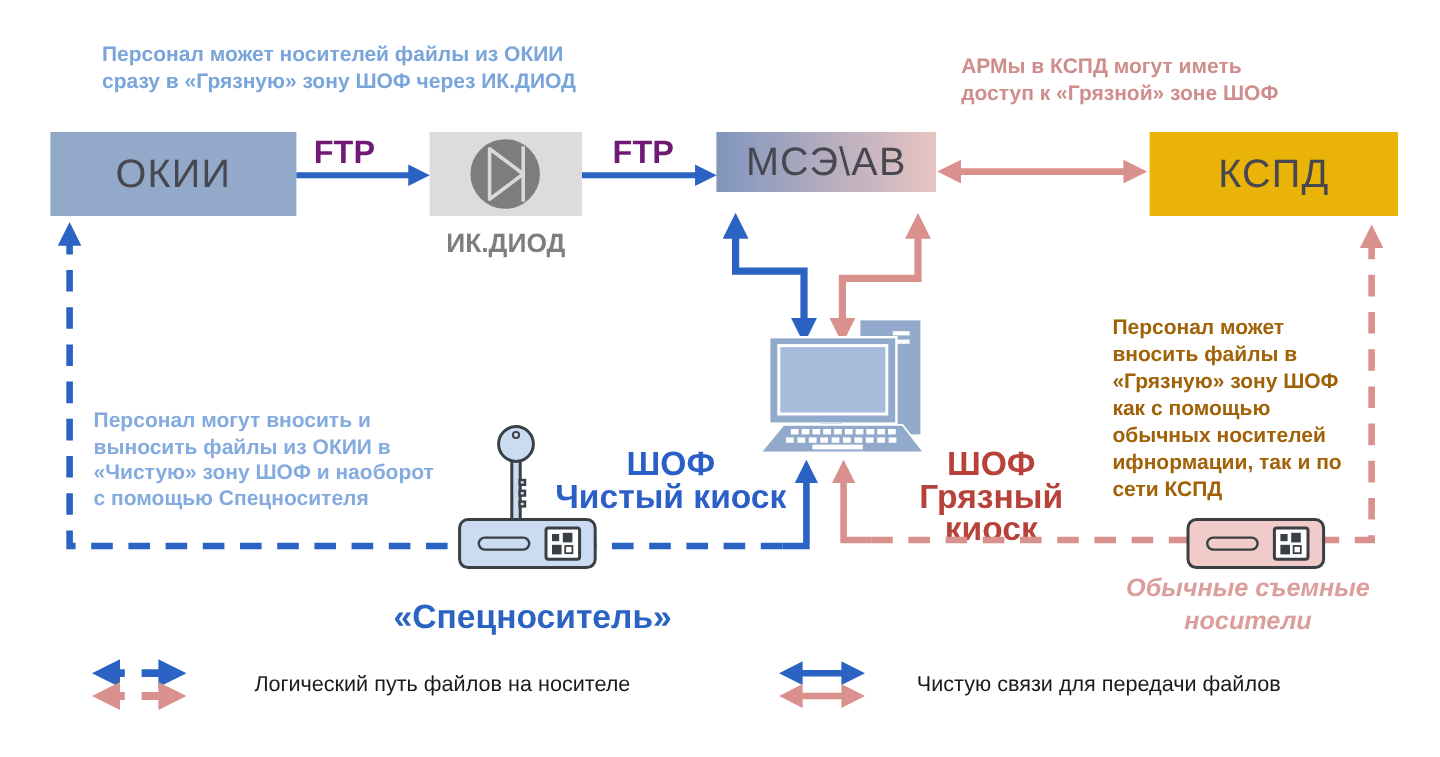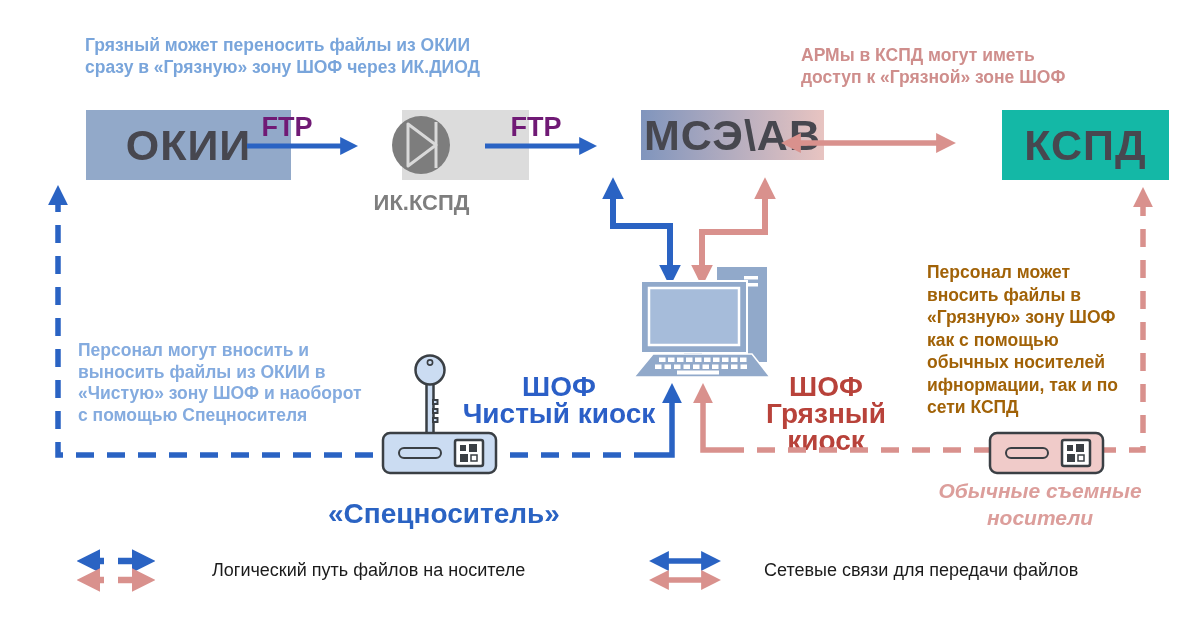--- a/index.html
+++ b/index.html
@@ -3,26 +3,26 @@
 <meta charset="utf-8">
 <style>
   html,body{margin:0;padding:0;background:#ffffff;}
   .stage{
     position:relative;width:1200px;height:631px;background:#ffffff;overflow:hidden;
     font-family:"Liberation Sans","DejaVu Sans",sans-serif;
   }
   .stage *{box-sizing:border-box;}
   .box{
     position:absolute;display:flex;align-items:center;justify-content:center;
-    font-weight:bold;font-size:43px;color:#47474f;letter-spacing:1px;margin-left:44px;
+    font-weight:normal;font-size:33px;color:#47474f;letter-spacing:1px;
   }
   .box-okii{left:42px;top:110px;width:205px;height:70px;background:#92a9c9;}
   .box-diode{left:358px;top:110px;width:127px;height:70px;background:#dcdcdc;}
   .box-mse{left:597px;top:110px;width:183px;height:50px;background:linear-gradient(90deg,#8095bd,#e8c4c1);}
-  .box-kspd{left:958px;top:110px;width:167px;height:70px;background:#14b8a6;}
+  .box-kspd{left:958px;top:110px;width:207px;height:70px;background:#eab308;}
   .diode-label{position:absolute;left:358px;top:190px;width:127px;text-align:center;
     font-weight:bold;font-size:22px;color:#7e7e7e;}
   .ftp{position:absolute;width:60px;text-align:center;font-weight:bold;font-size:27px;color:#701a75;top:112px;}
   .ftp1{left:257px;} .ftp2{left:506px;}
   .ann{position:absolute;font-weight:bold;white-space:pre-line;font-size:17.5px;}
   .ann-top-left{left:85px;top:34px;line-height:22px;color:#79a5db;}
   .ann-top-right{left:801px;top:44px;line-height:22px;color:#cf8e8c;}
   .ann-left{left:78px;top:340px;line-height:21.5px;color:#84abdf;}
   .ann-right{left:927px;top:261px;line-height:22.5px;color:#a16207;}
   .kiosk{position:absolute;width:200px;text-align:center;white-space:pre-line;
@@ -36,28 +36,28 @@
   .legend-text-1{left:212px;} .legend-text-2{left:764px;}
   svg.overlay{position:absolute;left:0;top:0;width:1200px;height:631px;pointer-events:none;}
 </style>
 </head>
 <body>
 
 <div class="stage">
 
   <div class="box box-okii">ОКИИ</div>
   <div class="box box-diode"></div>
-  <div class="diode-label">ИК.КСПД</div>
+  <div class="diode-label">ИК.ДИОД</div>
   <div class="box box-mse">МСЭ\АВ</div>
   <div class="box box-kspd">КСПД</div>
 
   <div class="ftp ftp1">FTP</div>
   <div class="ftp ftp2">FTP</div>
 
-  <div class="ann ann-top-left">Грязный может переносить файлы из ОКИИ
+  <div class="ann ann-top-left">Персонал может носителей файлы из ОКИИ
 сразу в «Грязную» зону ШОФ  через ИК.ДИОД</div>
   <div class="ann ann-top-right">АРМы в КСПД могут иметь
 доступ к «Грязной» зоне ШОФ</div>
   <div class="ann ann-left">Персонал могут вносить и
 выносить файлы из ОКИИ в
 «Чистую» зону ШОФ и наоборот
 с помощью Спецносителя</div>
   <div class="ann ann-right">Персонал может
 вносить файлы в
 «Грязную» зону ШОФ
@@ -69,21 +69,21 @@
   <div class="kiosk kiosk-clean">ШОФ
 Чистый киоск</div>
   <div class="kiosk kiosk-dirty">ШОФ
 Грязный киоск</div>
 
   <div class="media-label media-special">«Спецноситель»</div>
   <div class="media-label media-ordinary">Обычные съемные
 носители</div>
 
   <div class="legend-text legend-text-1">Логический путь файлов на носителе</div>
-  <div class="legend-text legend-text-2">Сетевые связи для передачи файлов</div>
+  <div class="legend-text legend-text-2">Чистую связи для передачи файлов</div>
 
   <svg class="overlay" viewBox="0 0 1200 631" xmlns="http://www.w3.org/2000/svg">
     <defs>
       <marker id="mb" viewBox="0 0 10 10" refX="6" refY="5" markerWidth="3.6" markerHeight="3.6" orient="auto-start-reverse">
         <path d="M0,0 L10,5 L0,10 Z" fill="#2a63c3"></path>
       </marker>
       <marker id="mp" viewBox="0 0 10 10" refX="6" refY="5" markerWidth="3.6" markerHeight="3.6" orient="auto-start-reverse">
         <path d="M0,0 L10,5 L0,10 Z" fill="#d9918d"></path>
       </marker>
     </defs>

